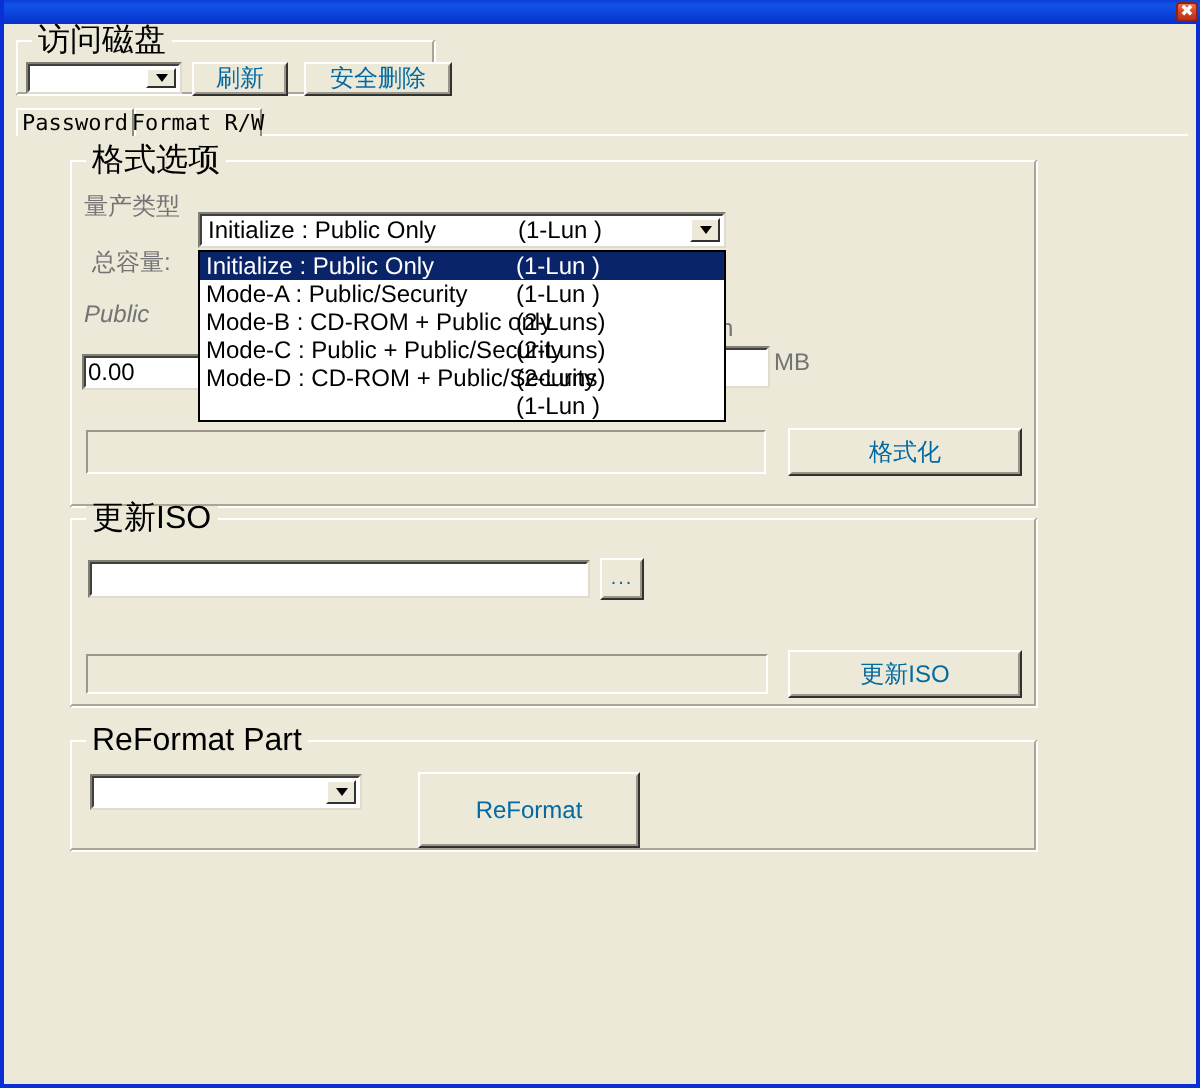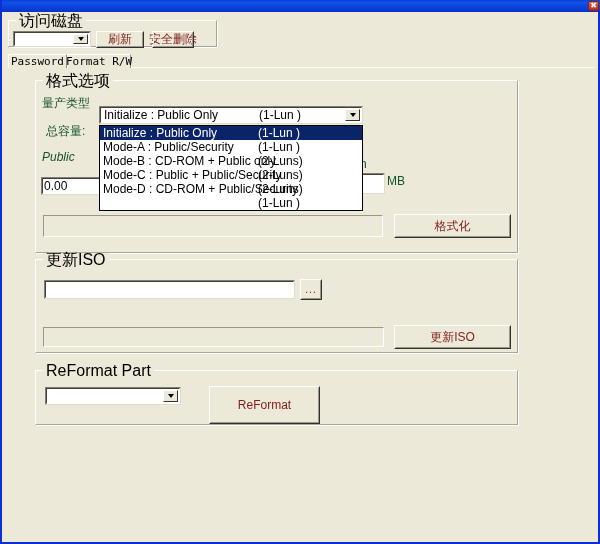--- a/index.html
+++ b/index.html
@@ -94,21 +94,21 @@
     position: absolute;
     background: #ece9d8;
     border: 1px solid #ffffff;
     border-right-color: #31312f;
     border-bottom-color: #31312f;
     box-sizing: border-box;
     display: flex;
     align-items: center;
     justify-content: center;
     font-size: 12px;
-    color: #7f1d1d;
+    color: #0369a1;
     cursor: pointer;
     white-space: nowrap;
   }
   .btn .btn-in {
     position: absolute;
     left: 0; top: 0; right: 0; bottom: 0;
     border: 1px solid #ece9d8;
     border-right-color: #9a9689;
     border-bottom-color: #9a9689;
     pointer-events: none;
@@ -191,21 +191,21 @@
     background: #ece9d8;
     border: 1px solid #9a9689;
     border-right-color: #ffffff;
     border-bottom-color: #ffffff;
     box-sizing: border-box;
   }
 
   .label {
     position: absolute;
     font-size: 12px;
-    color: #14532d;
+    color: #737373;
     white-space: nowrap;
     line-height: 14px;
   }
 
   
   #tabstrip {
     position: absolute;
     left: 4px; top: 40px;
     width: 586px; height: 16px;
   }
@@ -289,21 +289,21 @@
       <div class="combo-arrow">
         <div class="tri-down"></div>
       </div>
     </div>
 
     <div class="btn" style="left:92px; top:19px; width:48px; height:17px;">
       <div class="btn-in"></div>
       <span>刷新</span>
     </div>
 
-    <div class="btn" style="left:148px; top:19px; width:42px; height:17px;">
+    <div class="btn" style="left:148px; top:19px; width:74px; height:17px;">
       <div class="btn-in"></div>
       <span>安全删除</span>
     </div>
 
     <div id="tabstrip">
       <div id="tabline"></div>
       <div class="tab" style="left:0px; width:59px;">
         <span>Password</span>
       </div>
       <div class="tab" style="left:59px; width:64px;">

